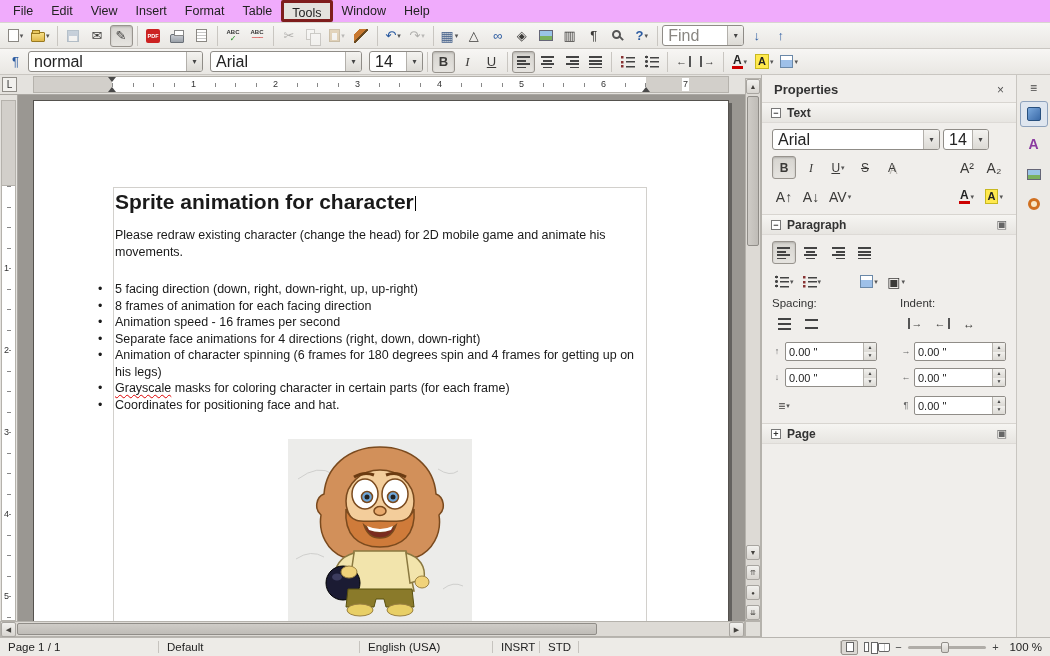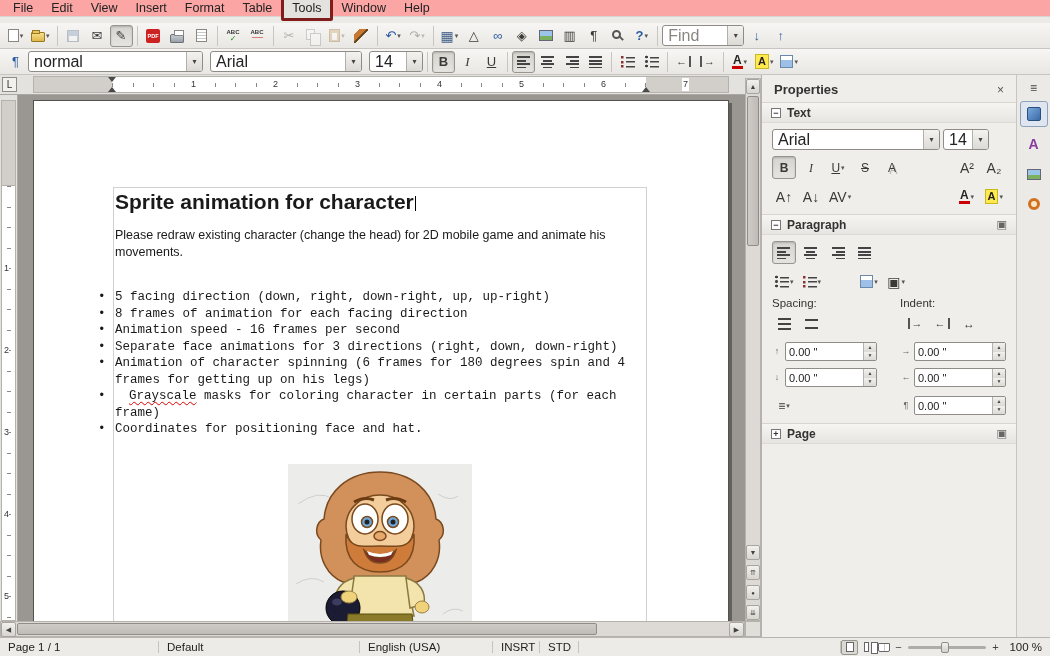--- a/index.html
+++ b/index.html
@@ -1,20 +1,20 @@
 <!DOCTYPE html>
 <html><head>
 <meta charset="utf-8">
 <style>
 *{margin:0;padding:0;box-sizing:border-box;}
 body{font-family:"Liberation Sans","DejaVu Sans",sans-serif;}
 .app{position:relative;width:1050px;height:656px;background:#eceae6;overflow:hidden;font-size:12px;color:#222;}
 
 
-.menubar{position:absolute;top:0;left:0;right:0;height:17px;background:#fca5a5;border-bottom:1px solid #d8d5d0;display:flex;align-items:center;padding-left:4px;}
+.menubar{position:absolute;top:0;left:0;right:0;height:23px;background:#f0abfc;border-bottom:1px solid #d8d5d0;display:flex;padding-left:4px;}
 .menu-item{padding:3px 8px;font-size:12.5px;border:1px solid transparent;border-radius:2px;}
 .menu-item.focused{border:3px solid #7f1d1d;background:#e4e2de;}
 
 
 .tb{position:absolute;left:0;right:0;display:flex;align-items:center;gap:1px;padding:0 4px;background:linear-gradient(#f7f6f4,#e9e7e3);border-bottom:1px solid #c9c6c1;}
 .tb1{top:23px;height:26px;}
 .tb2{top:49px;height:26px;}
 .tbtn{min-width:23px;height:22px;display:inline-flex;align-items:center;justify-content:center;gap:1px;border:1px solid transparent;border-radius:3px;padding:0 2px;position:relative;}
 .tbtn.on{background:linear-gradient(#d6d4cf,#e6e4e0);border:1px solid #98948e;box-shadow:inset 0 1px 2px rgba(0,0,0,.18);}
 .tbtn.dis{opacity:.35;}
@@ -88,24 +88,24 @@
 .vr-num{position:absolute;left:4px;font-size:9px;color:#333;background:#fff;padding:1px 0;line-height:1;}
 
 
 .canvas{position:absolute;top:95px;left:18px;width:727px;height:526px;background:#9a9792;overflow:hidden;}
 .page{position:absolute;left:15px;top:5px;width:696px;height:620px;background:#fff;border:1px solid #55524e;box-shadow:3px 3px 0 rgba(0,0,0,.35);}
 .textbound{position:absolute;left:79px;top:86px;width:534px;height:520px;border:1px solid #d2d0cc;padding:2px 1px;color:#1a1a1a;}
 .doc-title{font-size:21px;font-weight:bold;line-height:1.15;}
 .caret{display:inline-block;width:1.5px;height:15px;background:#000;margin-left:1px;vertical-align:-2px;}
 .doc-body{font-size:12.5px;line-height:16.5px;}
 .doc-intro{margin-top:13px;}
-.doc-list{margin-top:29px;list-style:none;font-family:Liberation Mono, monospace;}
+.doc-list{margin-top:21px;list-style:none;}
 .doc-list li{position:relative;}
 .doc-list li::before{content:"•";position:absolute;left:-17px;top:0;}
-.misspelled{text-decoration:underline;text-decoration-style:wavy;text-decoration-color:#d00;text-decoration-thickness:1px;text-underline-offset:2px;padding-left:14px;}
+.misspelled{text-decoration:underline;text-decoration-style:wavy;text-decoration-color:#d00;text-decoration-thickness:1px;text-underline-offset:2px;}
 .figure{margin-top:26px;text-align:center;}
 
 
 .vscroll{position:absolute;top:78px;left:745px;width:16px;height:543px;background:#dddad5;border:1px solid #b5b2ac;}
 .sbtn{height:15px;display:flex;align-items:center;justify-content:center;font-size:7px;color:#44423e;background:linear-gradient(#f2f1ee,#d8d5d0);border:1px solid #a8a5a0;border-radius:2px;line-height:1;}
 .vscroll .sbtn{margin:0;}
 .vs-up{position:absolute;top:0;left:0;right:0;}
 .vs-down{position:absolute;bottom:60px;left:0;right:0;}
 .vs-prev{position:absolute;bottom:40px;left:0;right:0;}
 .vs-dot{position:absolute;bottom:20px;left:0;right:0;font-size:6px;}
@@ -395,21 +395,21 @@
   <div class="canvas">
     <div class="page">
       <div class="textbound">
         <div class="doc-title"><span>Sprite animation for character</span><span class="caret"></span></div>
         <div class="doc-body">
           <p class="doc-intro">Please redraw existing character (change the head) for 2D mobile game and animate his movements.</p>
           <ul class="doc-list">
               <li>5 facing direction (down, right, down-right, up, up-right)</li>
               <li>8 frames of animation for each facing direction</li>
               <li>Animation speed - 16 frames per second</li>
-              <li>Separate face animations for 3 directions (right, down, down-right)</li>
+              <li>Separate face animations for 4 directions (right, down, down-right)</li>
               <li>Animation of character spinning (6 frames for 180 degrees spin and 4 frames for getting up on his legs)</li>
               <li><span class="misspelled">Grayscale</span> masks for coloring character in certain parts (for each frame)</li>
               <li>Coordinates for positioning face and hat.</li>
             </ul>
           <div class="figure">
             <svg width="184" height="184" viewBox="0 0 184 184">
               <rect width="184" height="184" fill="#ececea"></rect>
               <path d="M10 40 q20 -15 35 -5 M8 120 q15 -10 28 -2 M150 30 q12 8 20 2 M155 150 q10 -8 20 -3" stroke="#cfcfcd" fill="none"></path>
               <g stroke="#7a4a1e" stroke-width="1.5">
                 <path d="M92 8 C60 8 38 28 36 55 C28 58 26 70 33 76 C30 95 40 112 55 118 L129 118 C144 112 154 95 151 76 C158 70 156 58 148 55 C146 28 124 8 92 8 Z" fill="#d2905a"></path>

